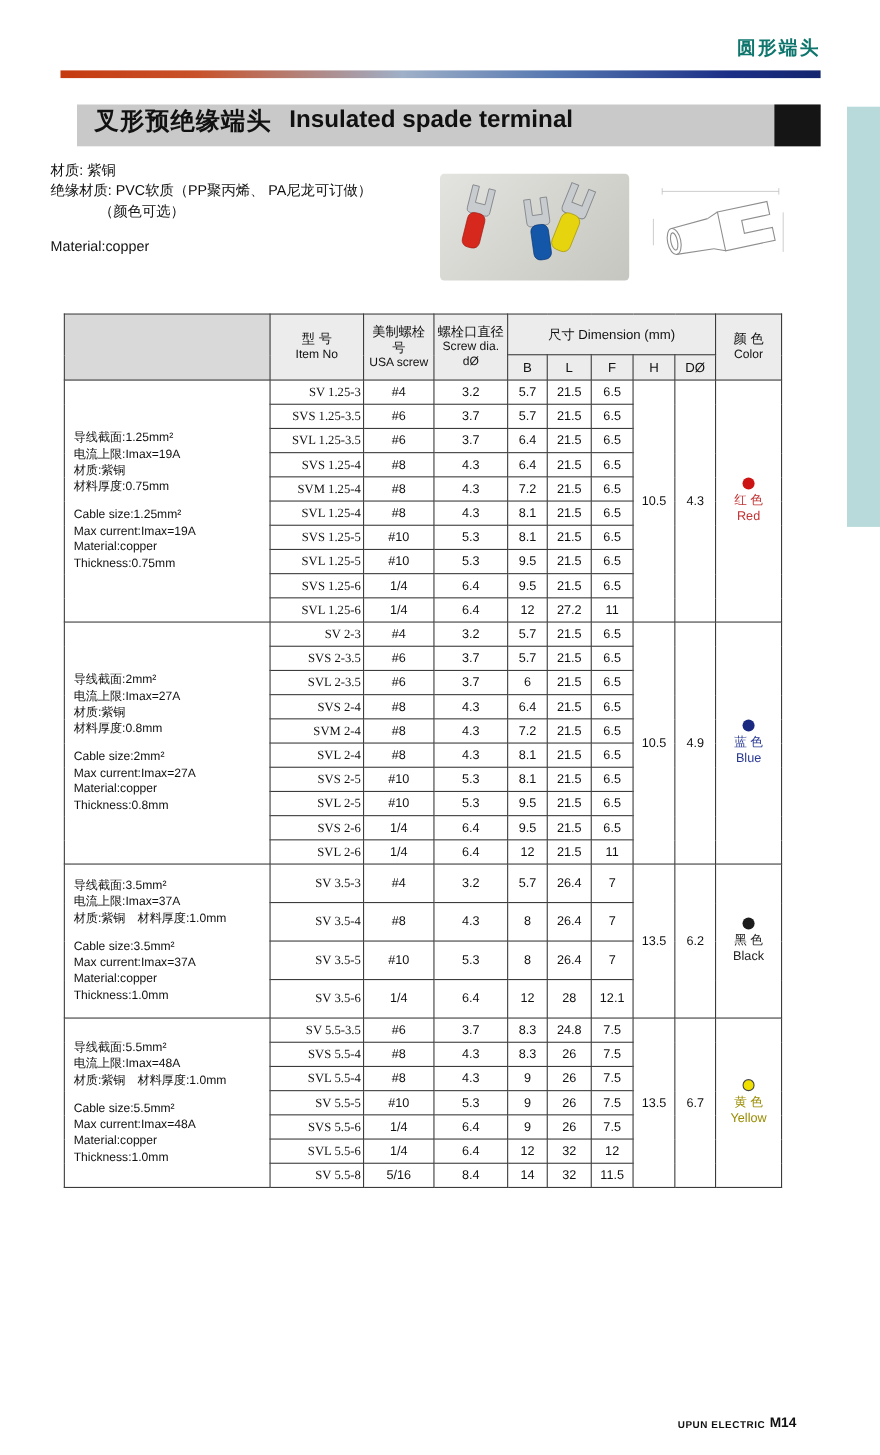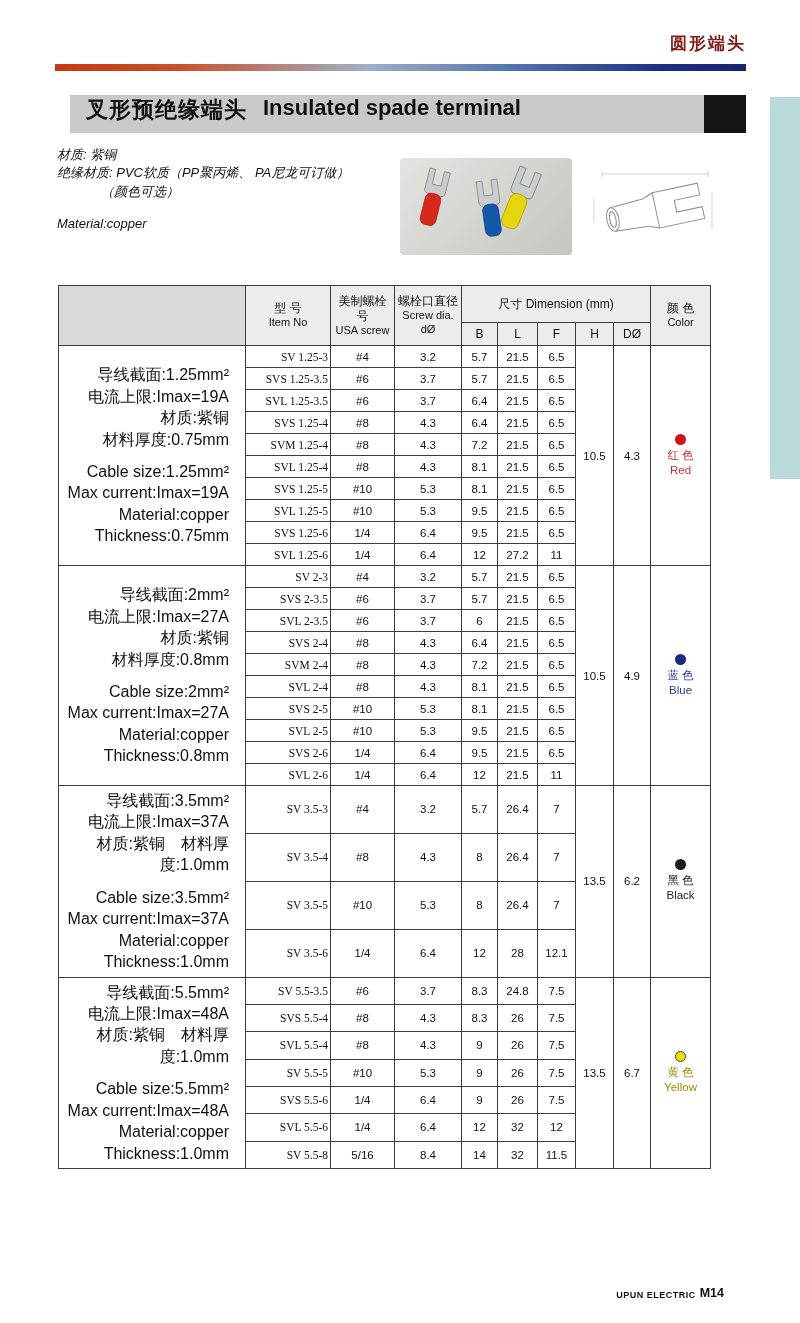--- a/index.html
+++ b/index.html
@@ -10,55 +10,55 @@
   .corner { position:absolute; top:32px; right:54px; font-size:17px; font-weight:bold; letter-spacing:2px; color:#1f8080; }
   .grad-bar { position:absolute; top:64px; left:55px; width:691px; height:7px;
     background:linear-gradient(90deg,#c63a10 0%,#c8522a 18%,#9fb0c8 45%,#5577b0 65%,#1b2f86 88%,#14256e 100%); }
   .side-strip { position:absolute; top:97px; right:0; width:30px; height:382px; background:#b9dada; }
 
   .title-banner { position:absolute; top:95px; left:70px; width:676px; height:38px; background:#c9c9c9; display:flex; align-items:flex-start; }
   .t-zh { font-size:22px; font-weight:bold; margin-left:16px; letter-spacing:1px; white-space:nowrap; }
   .t-en { font-size:22px; font-weight:bold; margin-left:16px; white-space:nowrap; }
   .t-block { position:absolute; right:0; top:0; width:42px; height:38px; background:#151515; }
 
-  .materials { position:absolute; top:146px; left:57px; font-size:13px; line-height:1.42; width:340px;font-style:italic; }
+  .materials { position:absolute; top:146px; left:46px; font-size:13px; line-height:1.42; width:340px; }
   .materials .indent { padding-left:44px; }
   .materials .mgap { height:14px; }
 
   .photo { position:absolute; top:158px; left:400px; width:172px; height:97px; border-radius:4px;
     background:linear-gradient(135deg,#e3e3df 0%,#d2d2cd 60%,#c6c6c1 100%); }
   .drawing { position:absolute; top:166px; left:590px; width:126px; height:82px; }
 
   .spec { position:absolute; top:285px; left:58px; width:652px; border-collapse:collapse; table-layout:fixed; }
   .spec th, .spec td { border:1px solid #3c3c3c; text-align:center; vertical-align:middle; padding:1px 2px;
     font-size:11.5px; font-weight:normal; background:#fff; }
   .spec thead th { background:#ececec; font-size:12px; line-height:1.25; }
   .spec thead .desc-h { background:#d9d9d9; }
   .spec thead tr:first-child th { height:37px; }
   .spec thead tr:last-child th { height:23px; }
   .spec .en { font-size:11px; }
   .spec td.item { text-align:right; padding-left:7px; white-space:nowrap;font-family:Liberation Serif, serif; }
-  .spec td.desc { text-align:right; padding:4px 16px 4px 8px; font-size:16px; line-height:1.34; }
+  .spec td.desc { text-align:left; padding:4px 16px 4px 8px; font-size:11px; line-height:1.34; }
   .spec .dgap { height:11px; }
   tr.g0 td, tr.g1 td, tr.g3 td { height:22px; }
   tr.g2 td { height:35px; }
   .dot { display:block; width:11px; height:11px; border-radius:50%; margin:0 auto 3px auto; }
   .dot.outlined { border:1.5px solid #444; }
   .colorcell { font-size:11.5px; line-height:1.3; }
 
   .footer { position:absolute; top:1286px; right:76px; display:flex; align-items:flex-end; gap:4px; }
   .footer .brand { font-size:9px; font-weight:bold; letter-spacing:0.5px; }
   .footer .pageno { font-size:12.5px; font-weight:bold; }
 </style>
 </head>
 <body>
 
 <div class="page">
 
-  <div class="corner" style="color: #7f1d1d;">
+  <div class="corner" style="color: #0f766e;">
     <span>圆形端头</span>
   </div>
 
   <div class="grad-bar"></div>
   <div class="side-strip" style="background: rgb(185, 218, 218);"></div>
 
   <div class="title-banner" style="background: rgb(201, 201, 201);">
     <span class="t-zh">叉形预绝缘端头</span>
     <span class="t-en">Insulated spade terminal</span>
     <div class="t-block"></div>

